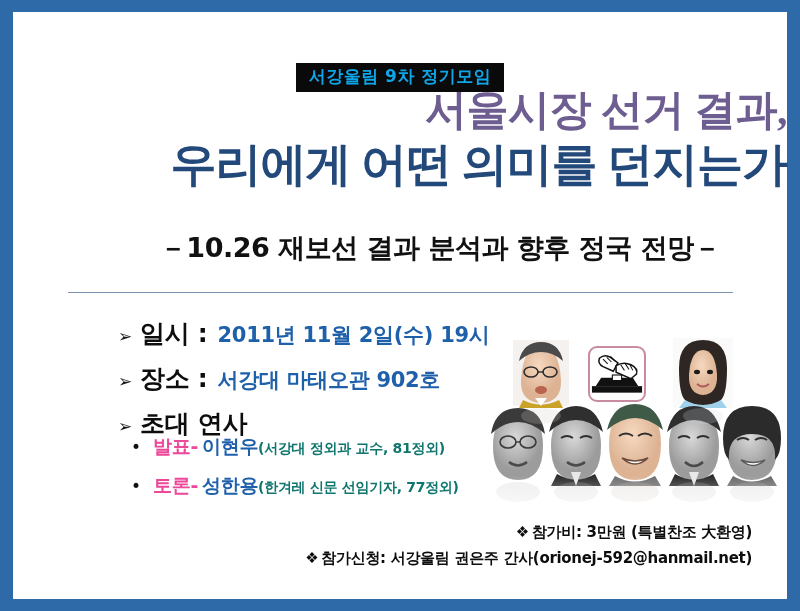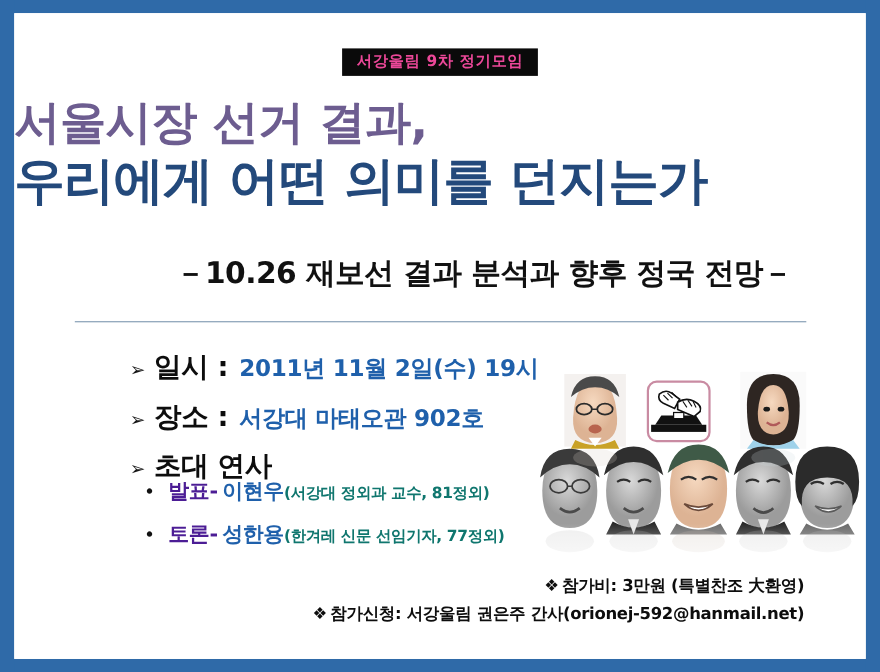--- a/index.html
+++ b/index.html
@@ -40,35 +40,37 @@
   .badge-row {
     position: absolute;
     left: 0;
     top: 32px;
     width: 774px;
     text-align: center;
   }
   .badge {
     display: inline-block;
     background: #0a0a0a;
-    color: #ec4899;
-    font-size: 14px;
+    color: #0ea5e9;
+    font-size: 17px;
     font-weight: bold;
     letter-spacing: 0.5px;
     padding: 4px 13px 5px 13px;
     line-height: 1.15;
+    margin-top: 19px;
   }
 
   
   .title-block {
     position: absolute;
     left: 0;
     top: 72px;
     width: 774px;
-    text-align: left;
+    text-align: right;
+    font-family: Liberation Serif, serif;
   }
   .title-line1 {
     color: #6d5d90;
     font-size: 42px;
     font-weight: bold;
     line-height: 1.28;
     letter-spacing: -0.5px;
   }
   .title-line2 {
     color: #23497b;
@@ -151,21 +153,21 @@
     white-space: nowrap;
   }
   .dot-bullet {
     color: #111111;
     font-size: 17px;
     width: 22px;
     flex: 0 0 22px;
     line-height: 1;
   }
   .speaker-role {
-    color: #4c1d95;
+    color: #ec4899;
     font-size: 19px;
     font-weight: bold;
     letter-spacing: -0.3px;
   }
   .speaker-name {
     color: #1f60ab;
     font-size: 19px;
     font-weight: bold;
     letter-spacing: -0.3px;
     margin-left: 4px;
@@ -173,21 +175,21 @@
   .speaker-affil {
     color: #0f766e;
     font-size: 14px;
     font-weight: bold;
     letter-spacing: -0.3px;
   }
 
   
   .footer {
     position: absolute;
-    right: 56px;
+    right: 35px;
     bottom: 28px;
     text-align: right;
   }
   .footer-line {
     color: #0d0d0d;
     font-size: 15px;
     font-weight: bold;
     letter-spacing: -0.3px;
     line-height: 1.7;
     white-space: nowrap;

